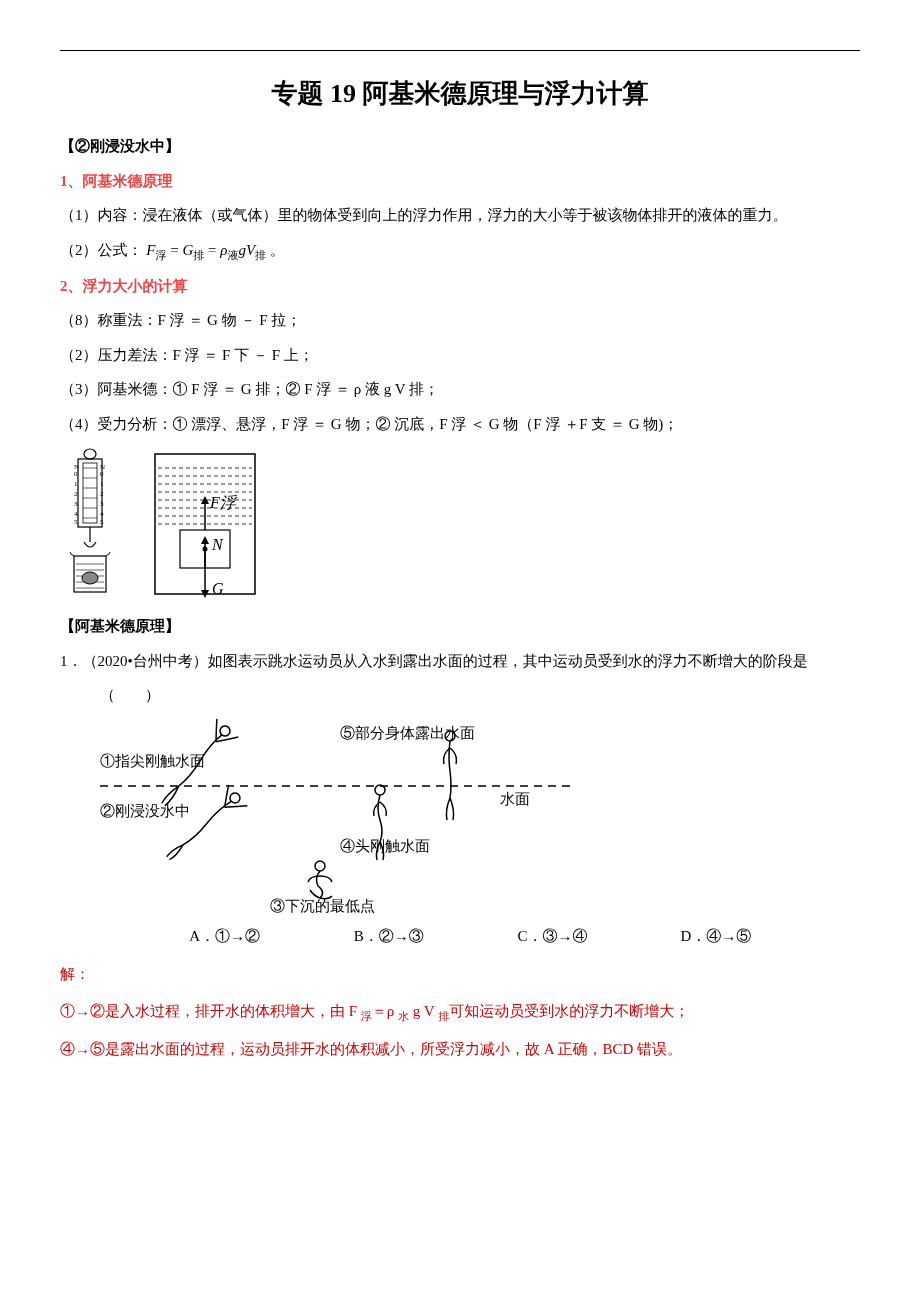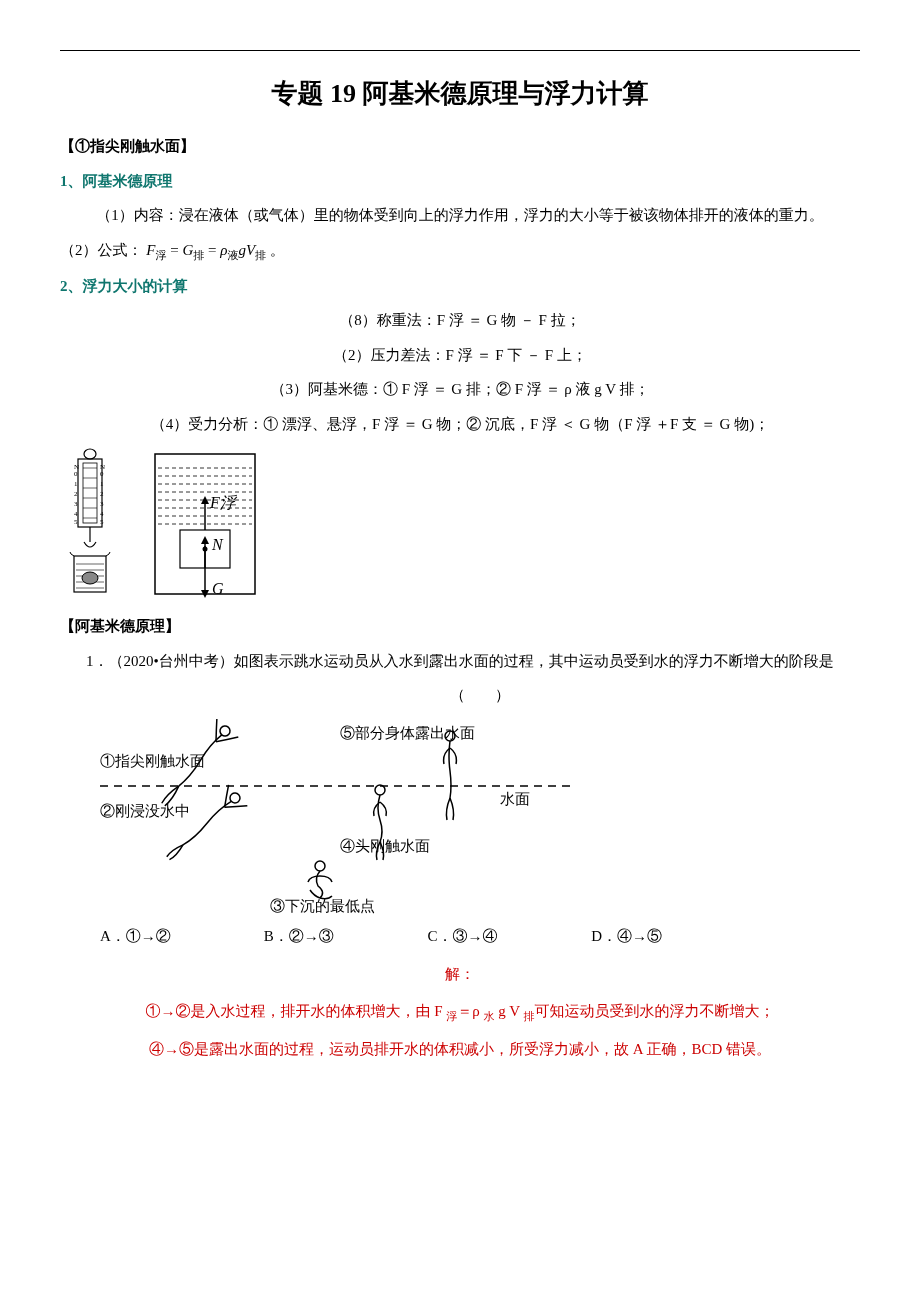--- a/index.html
+++ b/index.html
@@ -23,27 +23,26 @@
     font-weight: bold;
     font-size: 26px;
     text-align: center;
     margin: 6px 0 14px 0;
   }
   .section-label {
     font-weight: bold;
     margin: 6px 0;
   }
   .blue {
-    color: #0f766e;
+    color: #ef4444;
     font-weight: bold;
     margin: 6px 0;
   }
   .para {
     margin: 6px 0;
-    text-align: center;
   }
   .red {
     color: #cc0000;
   }
   .formula-row {
     margin: 6px 0;
   }
   .formula-row .ital { font-style: italic; font-family: "Times New Roman", serif; }
   .sub { font-size: 11px; vertical-align: sub; }
   .diagrams {
@@ -58,32 +57,33 @@
     margin: 6px 0 6px 40px;
     position: relative;
   }
   .options {
     margin: 6px 0 10px 40px;
     font-family: "SimSun", serif;
   }
   .options span {
     display: inline-block;
     width: 160px;
+    text-align: right;
   }
   .solve-block .para { margin: 8px 0; }
   svg { display: block; }
 </style>
 </head>
 <body>
 
 <hr class="hr-top">
 
 <div class="title">专题 19 阿基米德原理与浮力计算</div>
 
-<div class="section-label">【①指尖刚触水面】</div>
+<div class="section-label">【②刚浸没水中】</div>
 
 <div class="blue">1、阿基米德原理</div>
 
 <div class="para">（1）内容：浸在液体（或气体）里的物体受到向上的浮力作用，浮力的大小等于被该物体排开的液体的重力。</div>
 
 <div class="formula-row">
   <span>（2）公式：</span>
   <span class="ital">F</span><span class="sub">浮</span>
   <span> = </span>
   <span class="ital">G</span><span class="sub">排</span>

